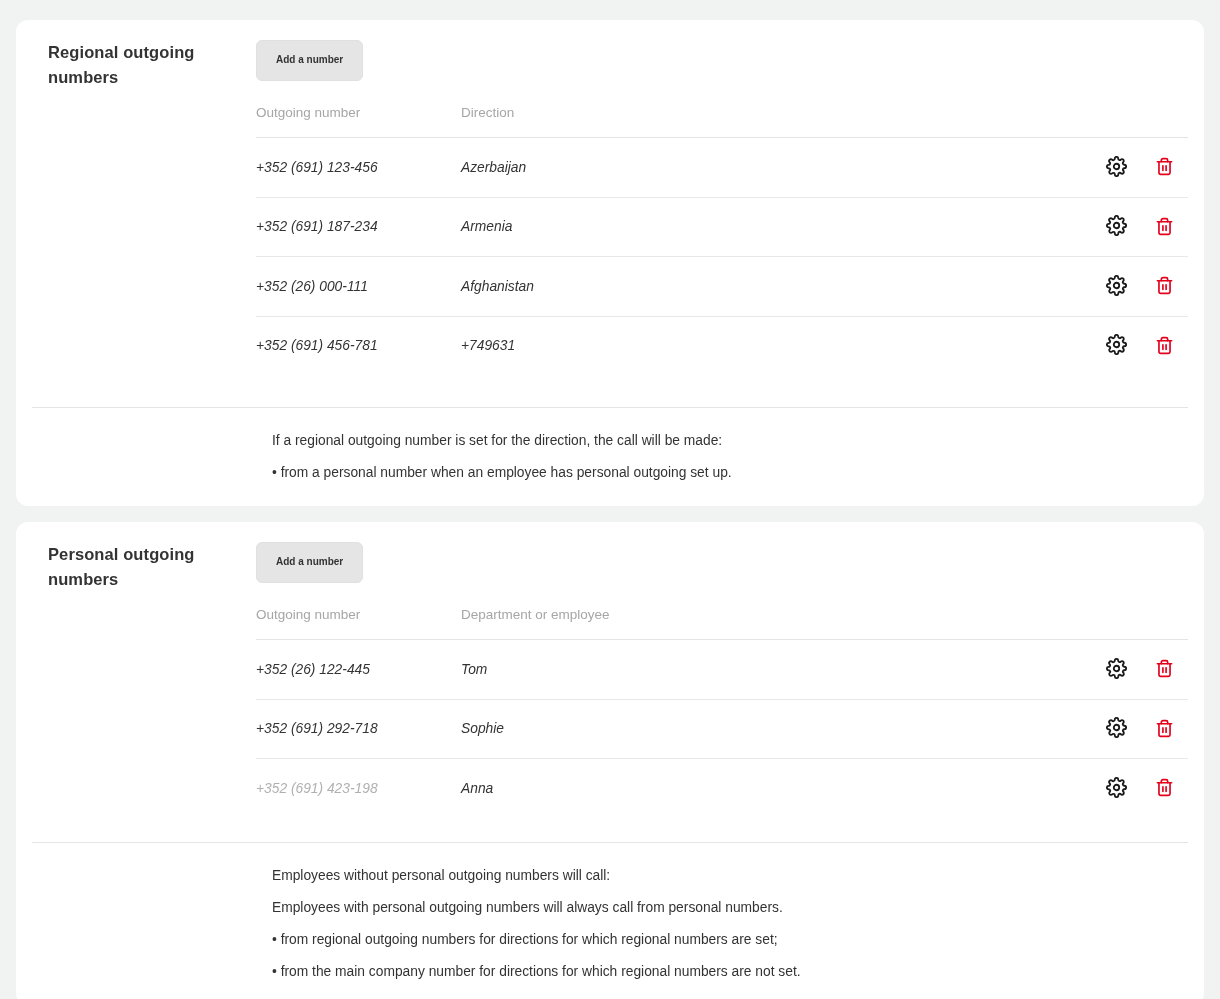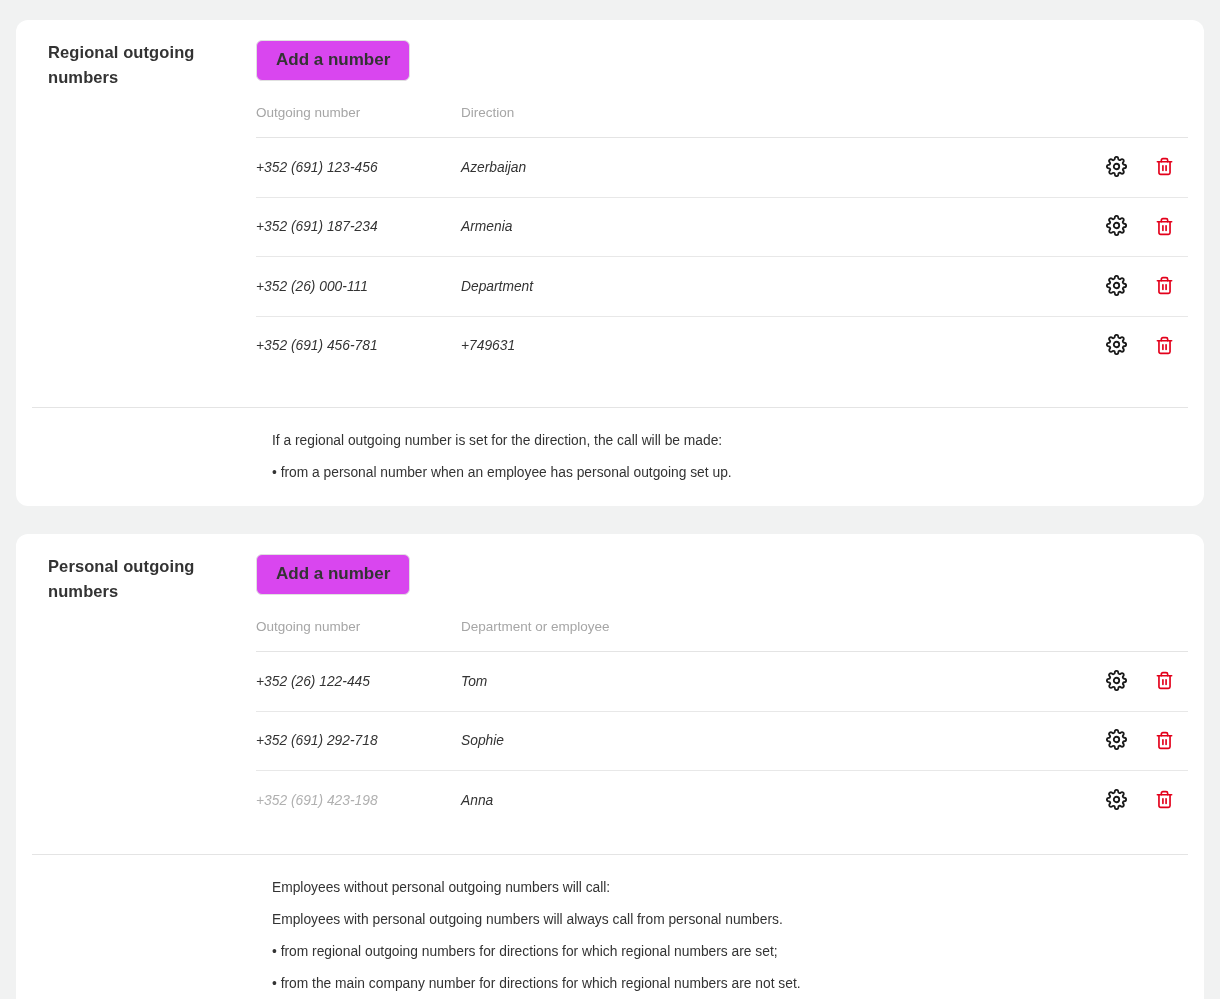--- a/index.html
+++ b/index.html
@@ -16,21 +16,21 @@
   }
 
   .page {
     width: 1220px;
     height: 999px;
     position: relative;
     box-sizing: border-box;
     padding: 20px 16px 16px 16px;
     display: flex;
     flex-direction: column;
-    gap: 28px;
+    gap: 16px;
   }
 
   .card {
     background: #ffffff;
     border-radius: 12px;
     box-sizing: border-box;
     padding: 0 16px 0 16px;
     position: relative;
   }
 
@@ -54,25 +54,25 @@
 
   .card-main {
     flex: 1 1 auto;
     min-width: 0;
     padding-top: 20px;
     padding-right: 0;
   }
 
   .btn-add {
     display: inline-block;
-    background: #d946ef;
+    background: #e5e5e5;
     border: 1px solid #e0e0e0;
     border-radius: 6px;
     padding: 11px 19px 12px 19px;
-    font-size: 17px;
+    font-size: 10px;
     font-weight: bold;
     color: #333333;
     line-height: 16px;
     cursor: pointer;
     font-family: "Liberation Sans", sans-serif;
   }
 
   .data-table {
     width: 100%;
     border-collapse: collapse;
@@ -239,21 +239,21 @@
                       <path d="M19 6v14a2 2 0 0 1-2 2H7a2 2 0 0 1-2-2V6m3 0V4a2 2 0 0 1 2-2h4a2 2 0 0 1 2 2v2"></path>
                       <line x1="10" y1="11" x2="10" y2="17"></line>
                       <line x1="14" y1="11" x2="14" y2="17"></line>
                     </svg>
                   </span>
                 </td>
               </tr>
 
               <tr>
                 <td class="num">+352 (26) 000-111</td>
-                <td class="tgt">Department</td>
+                <td class="tgt">Afghanistan</td>
                 <td class="act">
                   <span class="icon-btn">
                     <svg width="21" height="21" viewBox="0 0 24 24" fill="none" stroke="#1a1a1a" stroke-width="2.1" stroke-linecap="round" stroke-linejoin="round">
                       <circle cx="12" cy="12" r="3.1"></circle>
                       <path d="M19.4 15a1.65 1.65 0 0 0 .33 1.82l.06.06a2 2 0 1 1-2.83 2.83l-.06-.06a1.65 1.65 0 0 0-1.82-.33 1.65 1.65 0 0 0-1 1.51V21a2 2 0 1 1-4 0v-.09A1.65 1.65 0 0 0 9 19.4a1.65 1.65 0 0 0-1.82.33l-.06.06a2 2 0 1 1-2.83-2.83l.06-.06a1.65 1.65 0 0 0 .33-1.82 1.65 1.65 0 0 0-1.51-1H3a2 2 0 1 1 0-4h.09A1.65 1.65 0 0 0 4.6 9a1.65 1.65 0 0 0-.33-1.82l-.06-.06a2 2 0 1 1 2.83-2.83l.06.06A1.65 1.65 0 0 0 9 4.6a1.65 1.65 0 0 0 1-1.51V3a2 2 0 1 1 4 0v.09a1.65 1.65 0 0 0 1 1.51 1.65 1.65 0 0 0 1.82-.33l.06-.06a2 2 0 1 1 2.83 2.83l-.06.06A1.65 1.65 0 0 0 19.4 9v0a1.65 1.65 0 0 0 1.51 1H21a2 2 0 1 1 0 4h-.09a1.65 1.65 0 0 0-1.51 1z"></path>
                     </svg>
                   </span>
                 </td>
                 <td class="act">
                   <span class="icon-btn">

